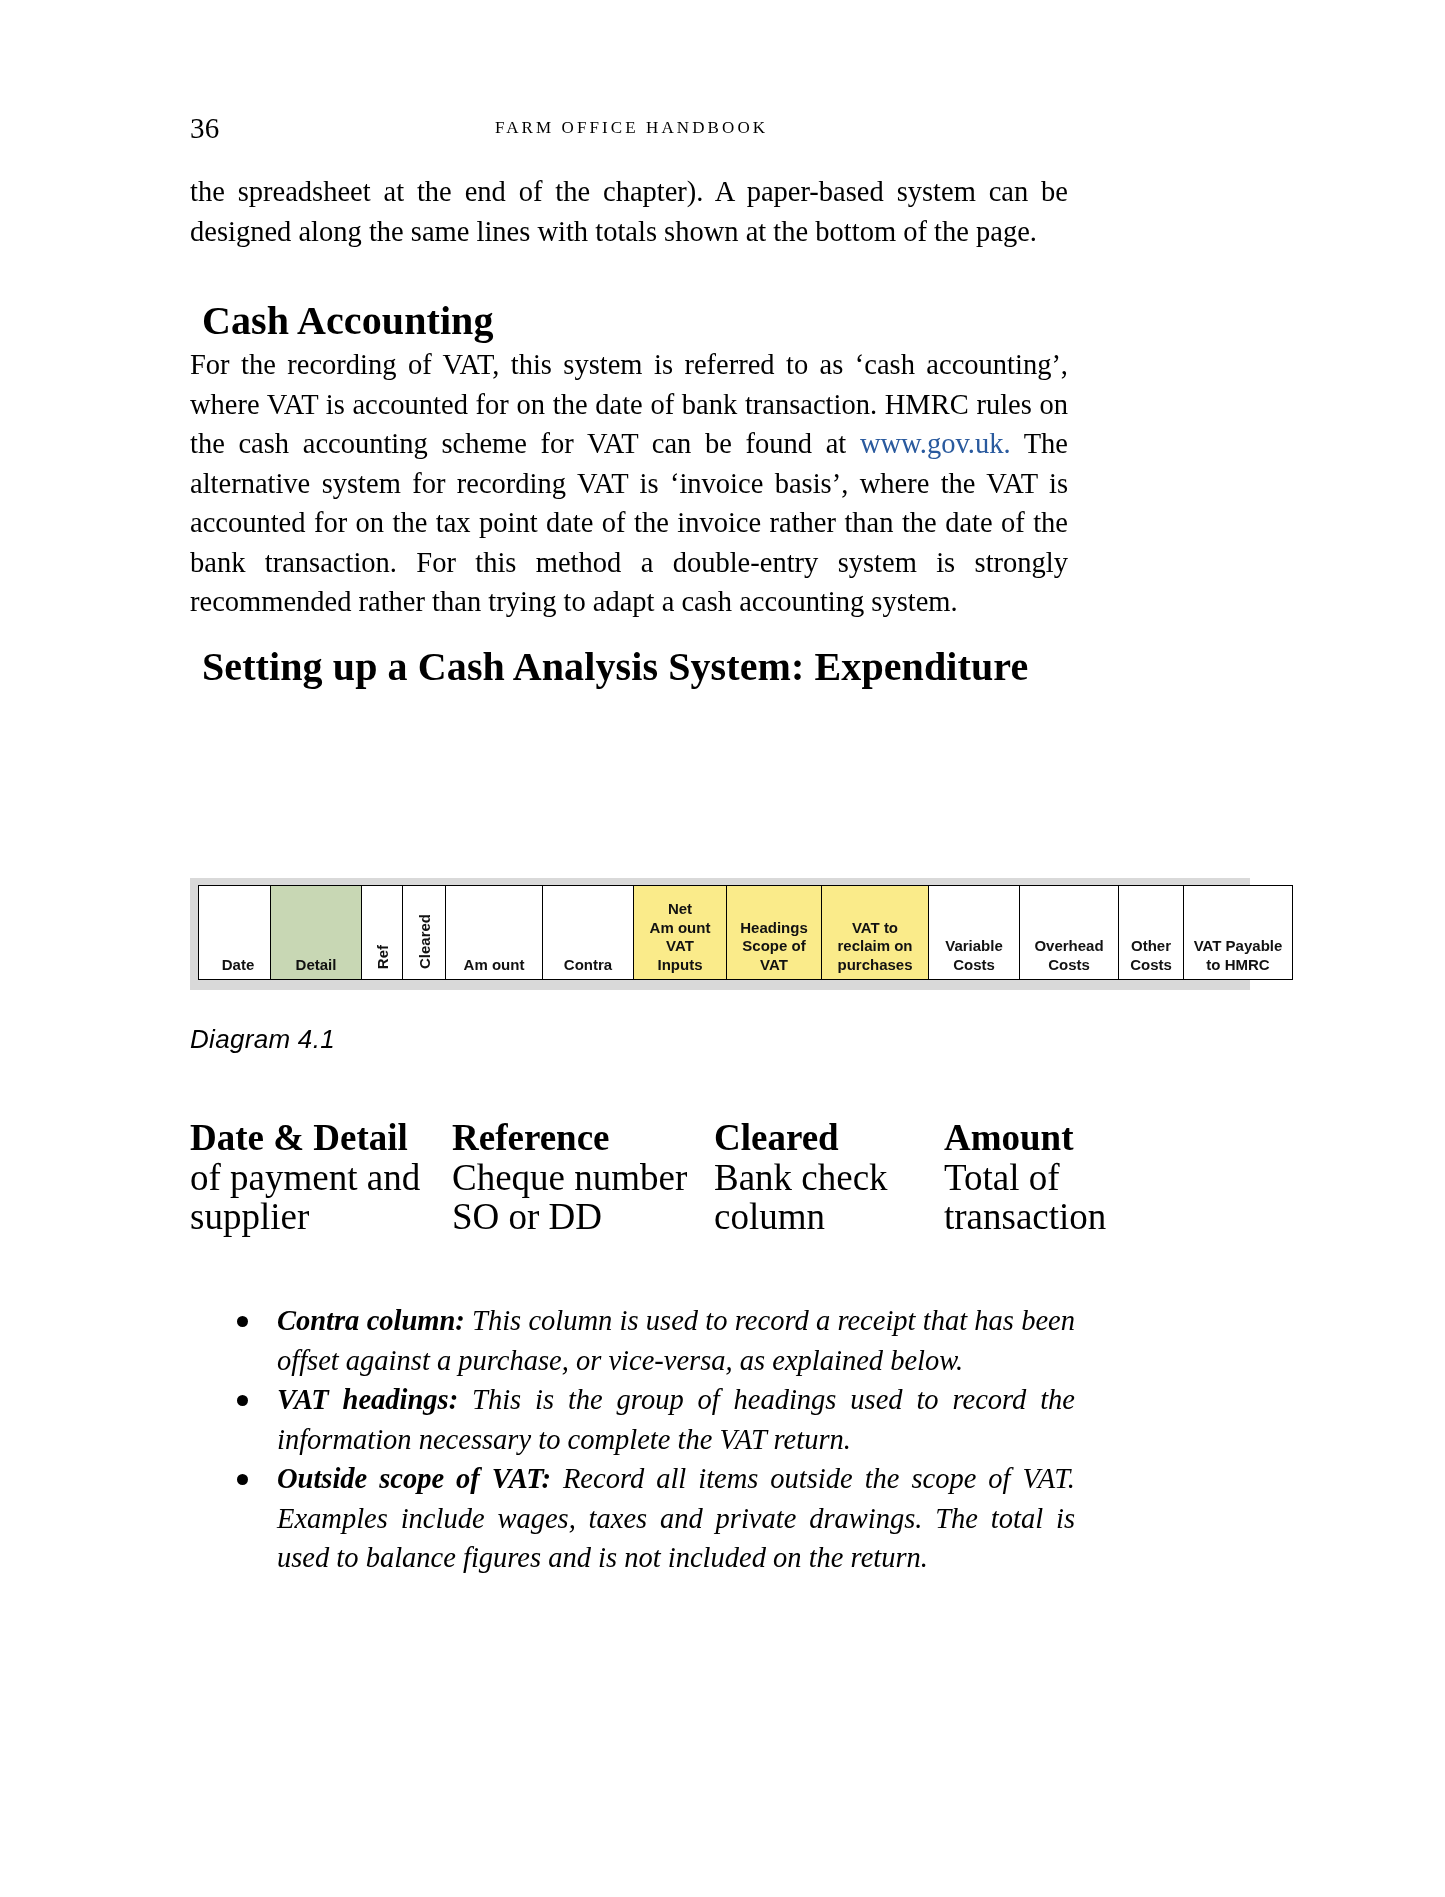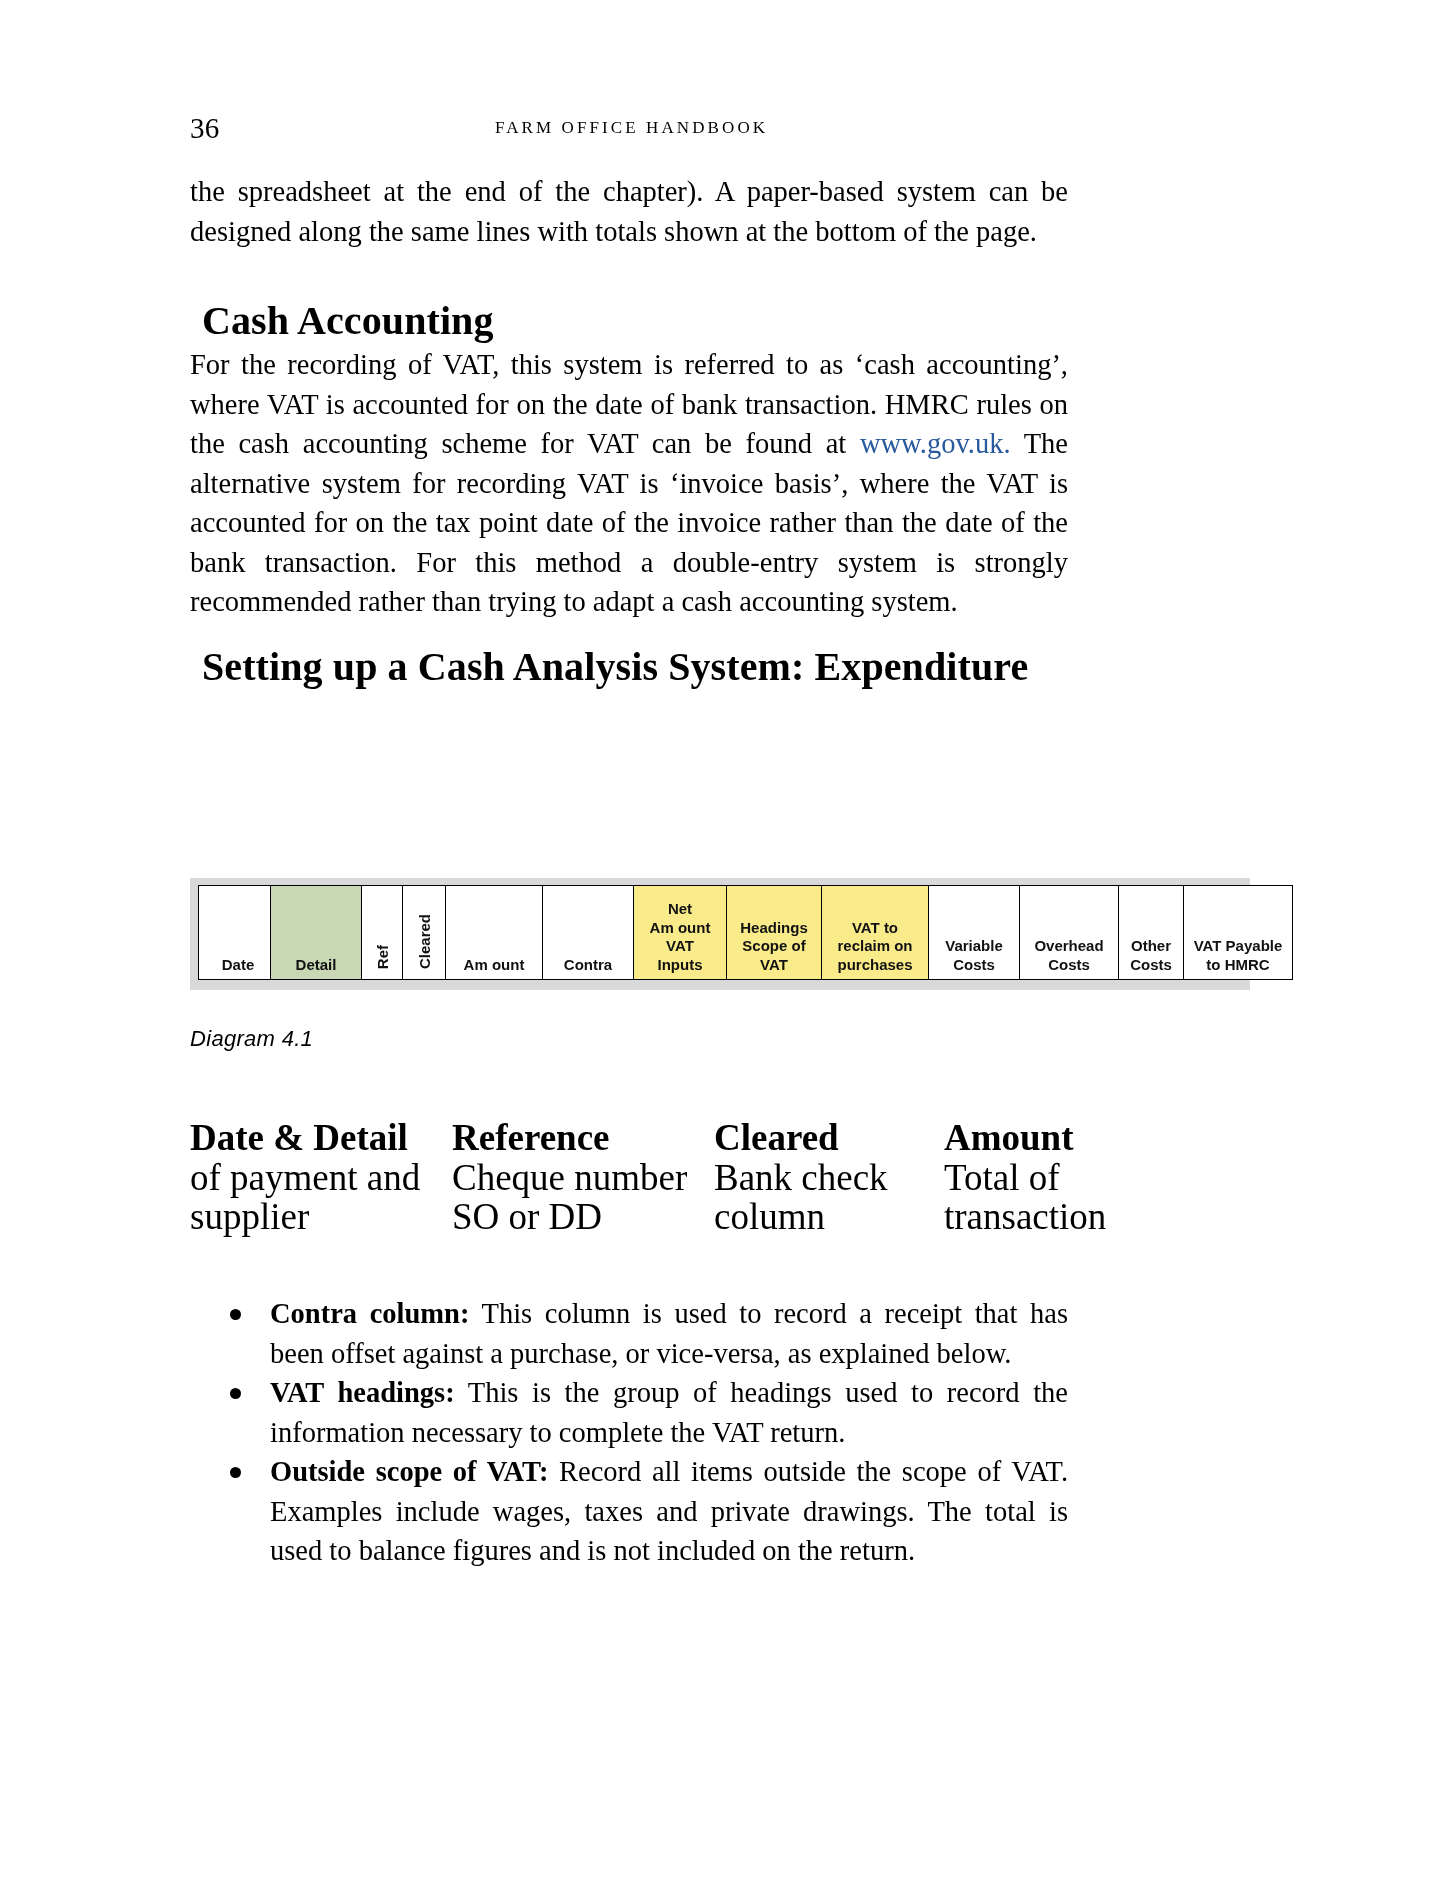--- a/index.html
+++ b/index.html
@@ -127,21 +127,21 @@
     line-height: 1;
   }
   .stack { display: block; }
 
   .diagram-caption {
     position: absolute;
     left: 190px;
     top: 1022px;
     font-family: "Liberation Sans", "DejaVu Sans", sans-serif;
     font-style: italic;
-    font-size: 22px;
+    font-size: 26px;
     line-height: 34px;
     letter-spacing: 0.3px;
   }
 
   
   .defs {
     position: absolute;
     left: 190px;
     top: 1118px;
     width: 878px;
@@ -160,23 +160,24 @@
   .defcol.c2 { width: 262px; }
   .defcol.c3 { width: 230px; }
   .defcol.c4 { width: 124px; }
 
   
   ul.bullets {
     position: absolute;
     left: 218px;
     top: 1294px;
     width: 850px;
-    margin: 0;
+    margin: 7px;
     padding: 0;
     list-style: none;
+    font-style: italic;
   }
   ul.bullets > li {
     position: relative;
     padding-left: 52px;
     margin: 0 0 0 0;
     font-size: 28.5px;
     line-height: 39.5px;
     text-align: justify;
   }
   ul.bullets > li .bullet-dot {

